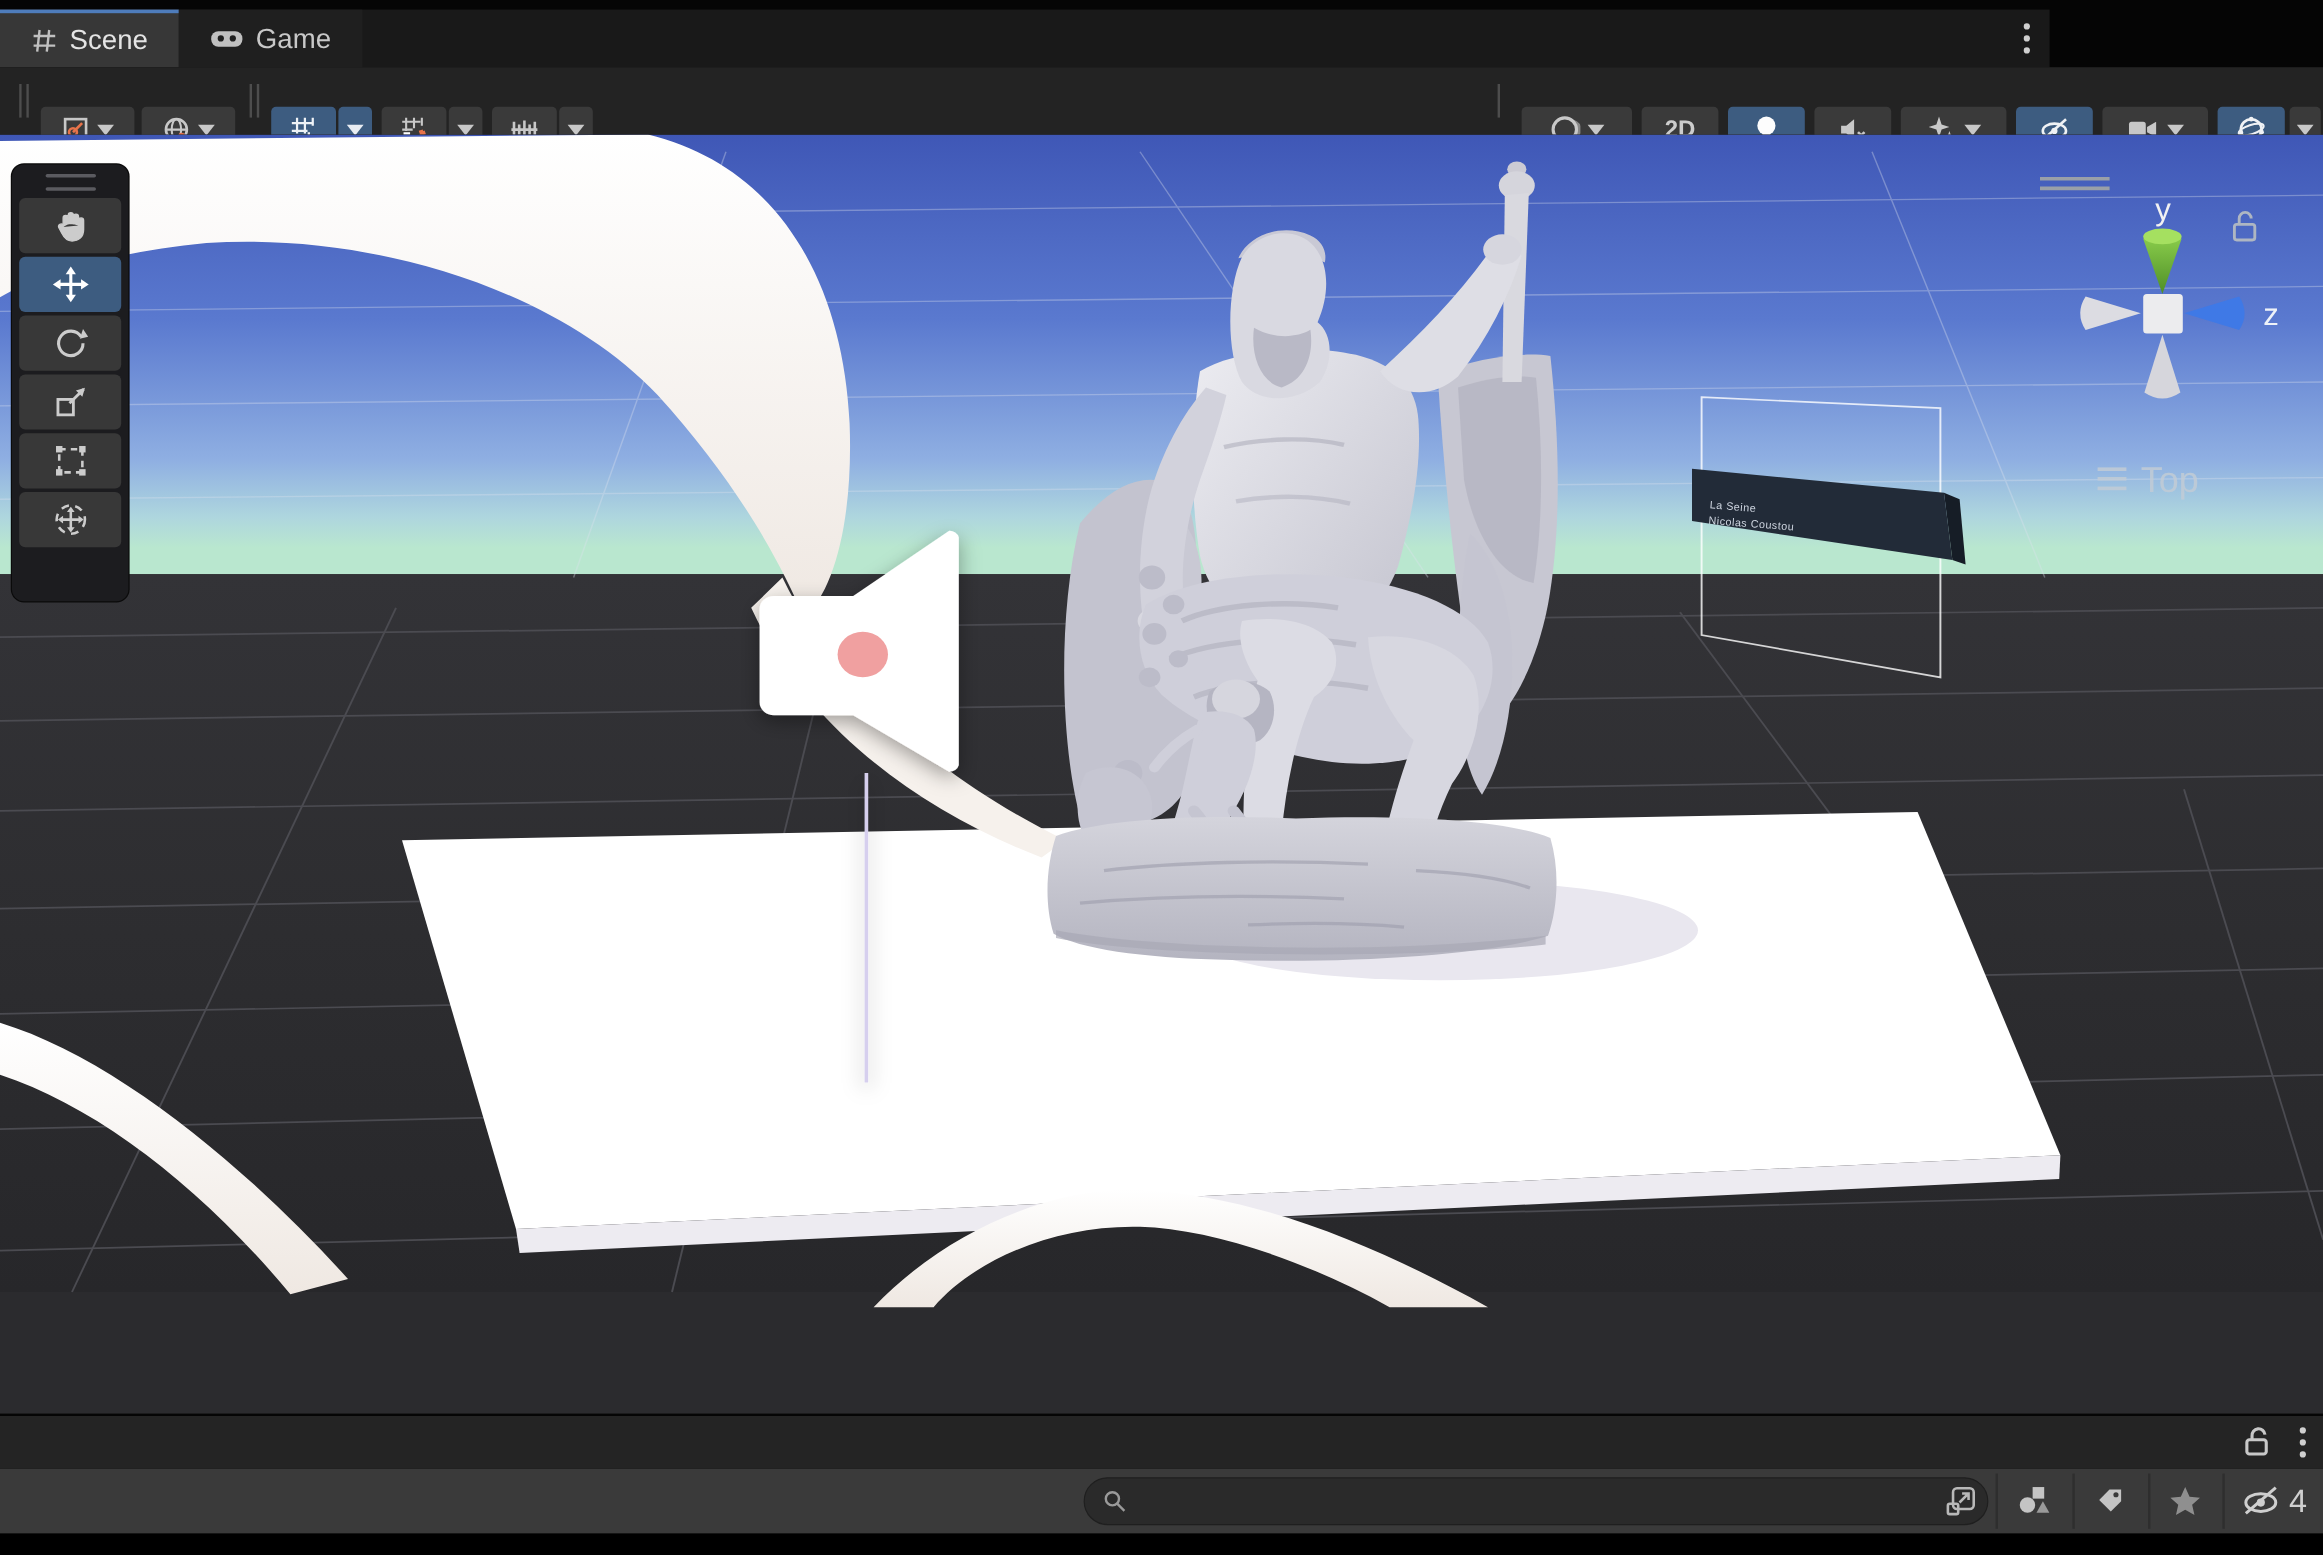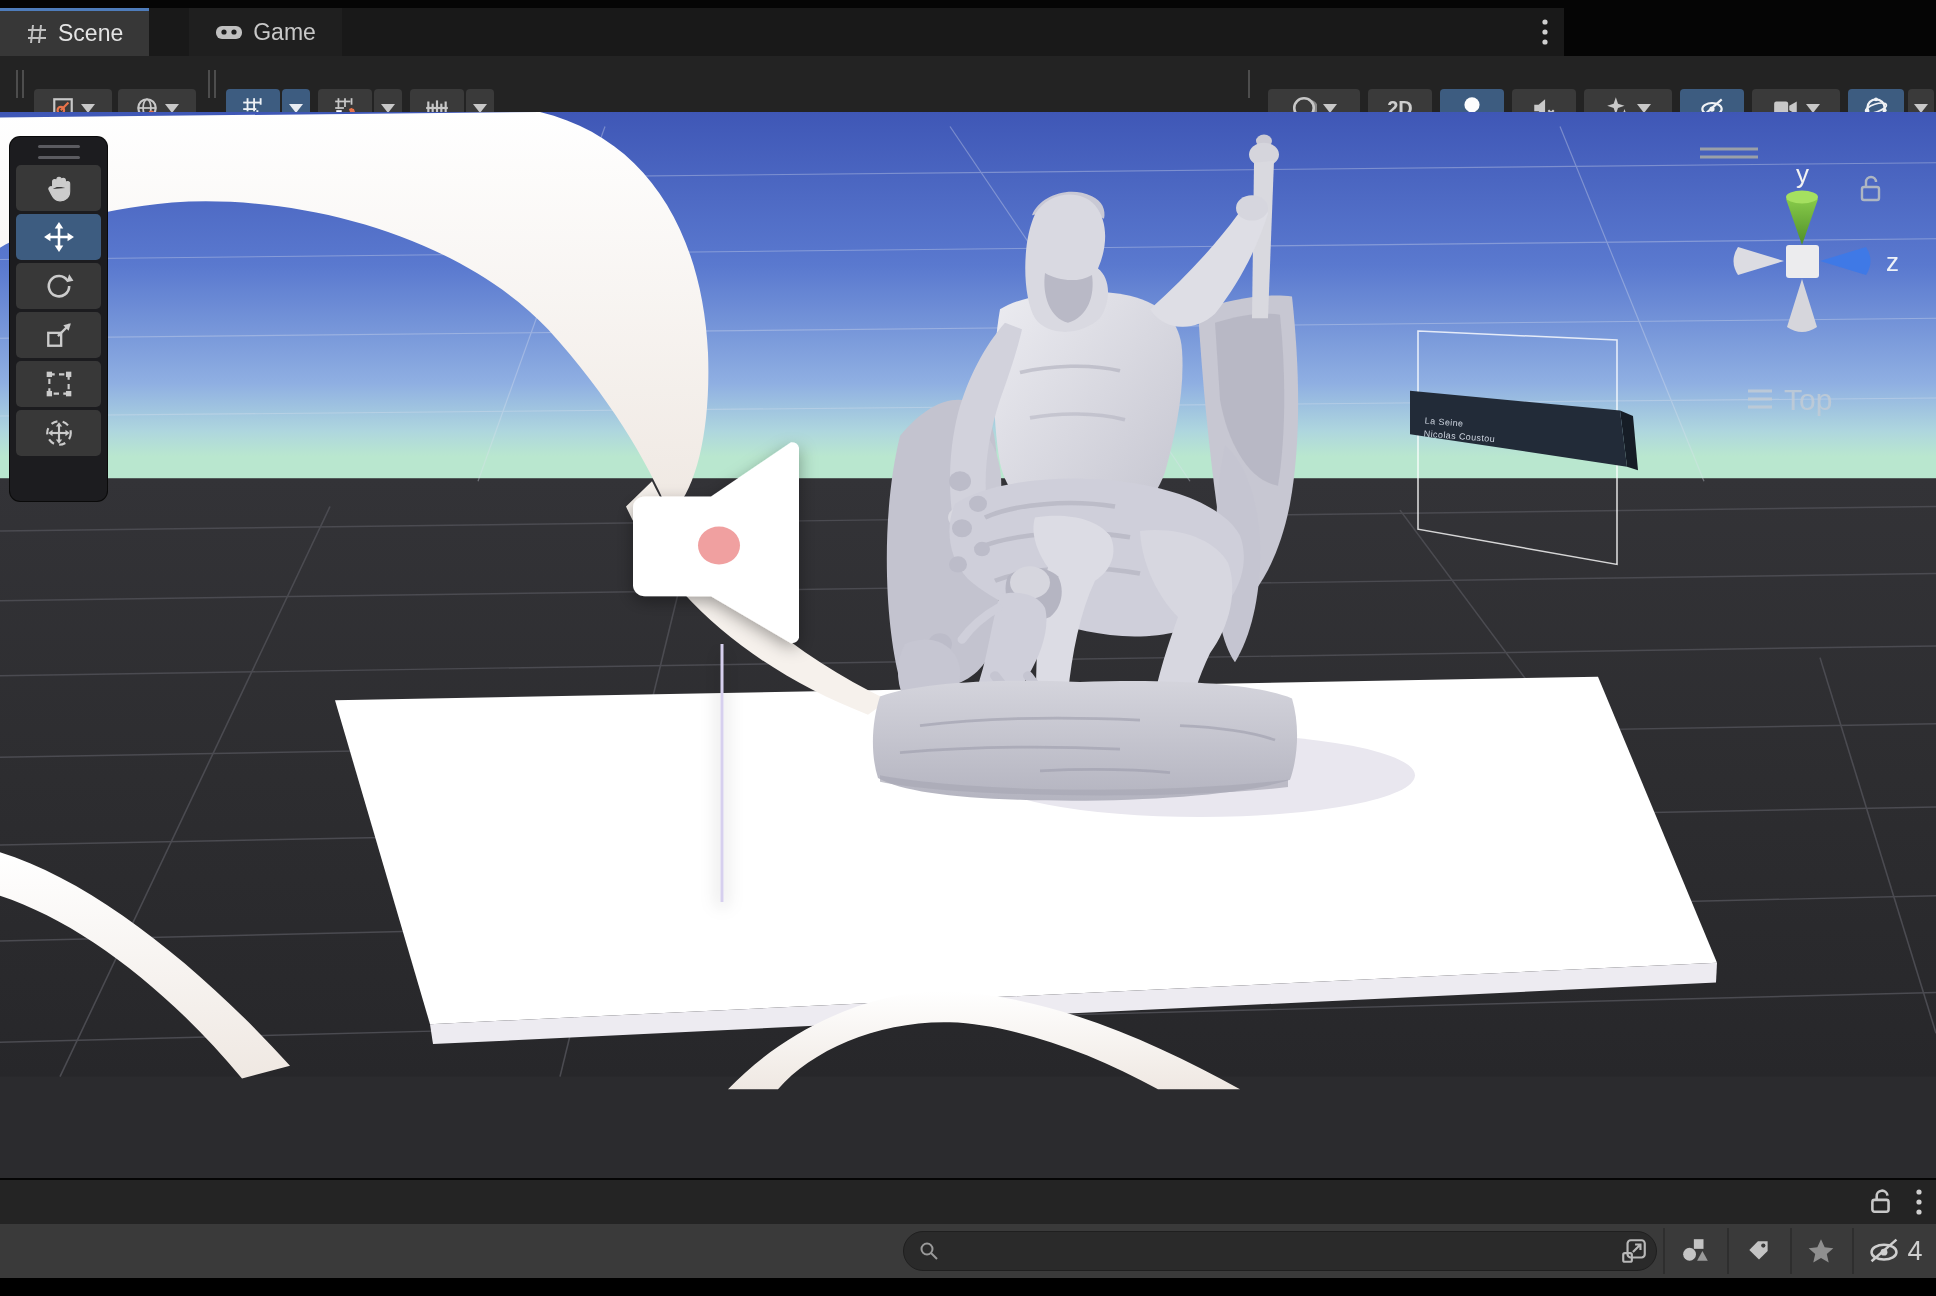--- a/index.html
+++ b/index.html
@@ -1,24 +1,24 @@
 <!DOCTYPE html>
 <html><head>
 <meta charset="utf-8">
 <style>
   html,body{margin:0;padding:0;background:#000;width:1936px;height:1296px;overflow:hidden;
     font-family:"Liberation Sans",sans-serif;-webkit-font-smoothing:antialiased;}
   .abs{position:absolute;}
   #window{position:relative;width:1936px;height:1296px;background:#050505;}
 
   
-  #tabbar{left:0;top:8px;width:1564px;height:48px;background:#191919;display:flex;align-items:stretch;}
+  #tabbar{left:0;top:8px;width:1708px;height:48px;background:#191919;display:flex;align-items:stretch;}
   .tab{display:flex;align-items:center;gap:10px;padding:0 26px;color:#c8c8c8;font-size:23px;cursor:default;}
   .tab.active{background:#373737;border-top:3px solid #4e7cbb;color:#e4e4e4;}
-  .tab.inactive{background:#1f1f1f;margin-left:40px;}
+  .tab.inactive{background:#1f1f1f;}
   #tab-kebab{margin-left:auto;display:flex;align-items:center;padding:0 16px;}
 
   
   #toolbar{left:0;top:56px;width:1936px;height:56px;background:#232323;}
   .tbtn{position:absolute;top:9px;height:38px;background:#3a3a3a;border-radius:4px;
     display:flex;align-items:center;justify-content:center;gap:6px;margin-top:24px;}
   .tbtn.blue{background:#3d5c80;}
   .caret{width:0;height:0;border-left:7px solid transparent;border-right:7px solid transparent;border-top:9px solid #c8c8c8;}
   .vsep{position:absolute;top:14px;width:2px;height:28px;background:#4d4d4d;}
   .lbl2d{color:#cdcdcd;font-size:20px;font-weight:bold;}

